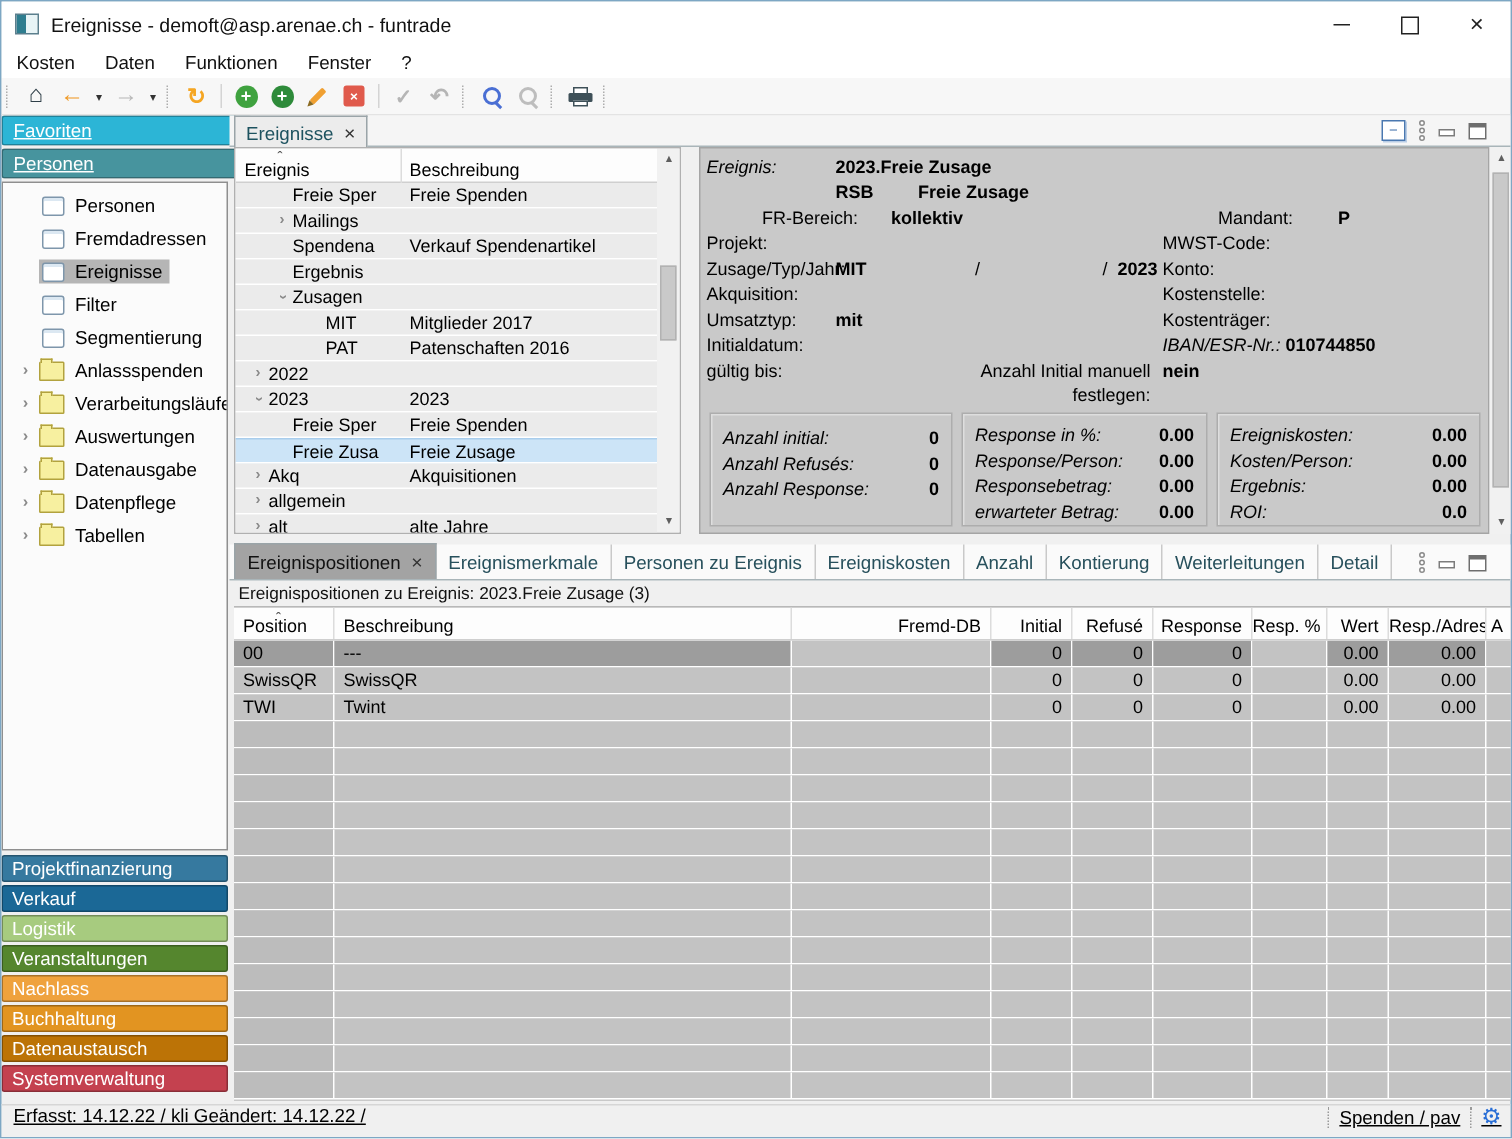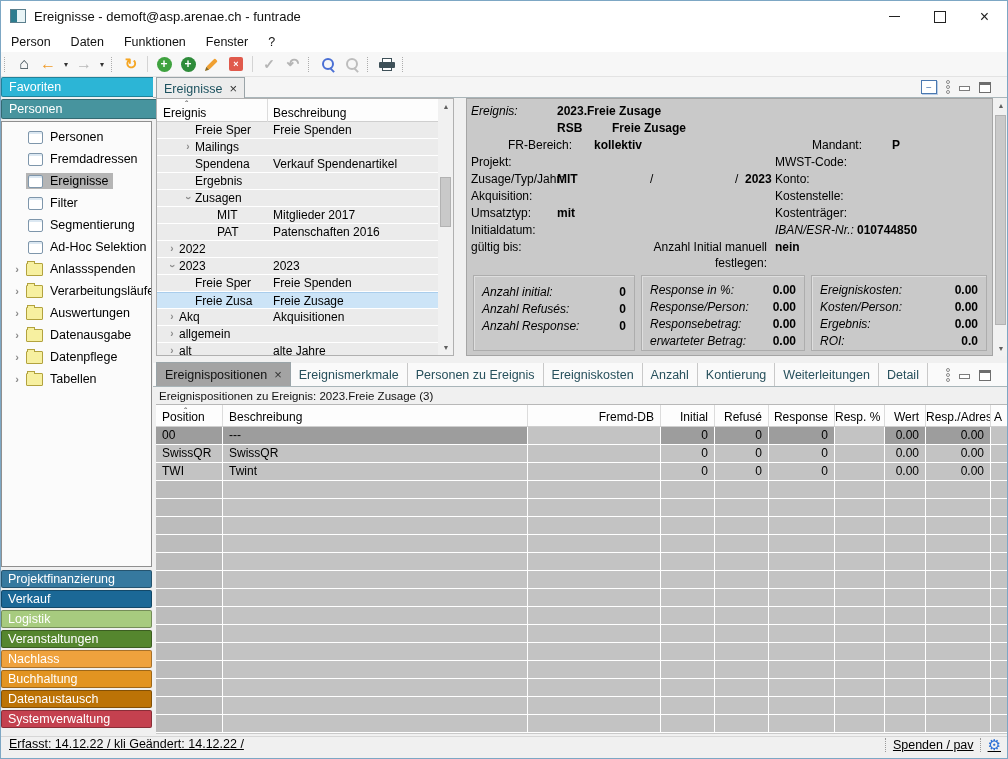--- a/index.html
+++ b/index.html
@@ -36,21 +36,21 @@
   .mag{position:relative;width:15px;height:15px;}
   .mag .lens{position:absolute;left:1px;top:1px;width:8px;height:8px;border:2px solid #4a6fd4;border-radius:50%;}
   .mag .tail{position:absolute;right:1px;bottom:1px;width:6px;height:2px;background:#4a6fd4;transform:rotate(45deg);}
   .mag.gray .lens{border-color:#bdbdbd;}
   .mag.gray .tail{background:#bdbdbd;}
   .printer{position:relative;width:16px;height:13px;}
   .printer .pbody{position:absolute;left:0;right:0;top:4px;height:6px;background:#3e5058;border-radius:1px;}
   .printer .ppaper{position:absolute;left:3px;top:0;width:8px;height:3px;border:1px solid #3e5058;background:#fff;}
   .printer .pout{position:absolute;left:3px;bottom:0;width:8px;height:2px;border:1px solid #3e5058;background:#fff;}
   
-  .sidehdr{position:absolute;left:0;width:167px;height:20px;color:#fff;font-size:12.5px;line-height:19px;padding-left:7px;box-sizing:border-box;border:1px solid rgba(0,0,0,.28);border-radius:2px;}
+  .sidehdr{position:absolute;left:0;width:167px;height:20px;color:#fff;font-size:12.5px;line-height:19px;padding-left:7px;box-sizing:border-box;border:1px solid rgba(0,0,0,.28);border-radius:2px;text-decoration:underline;}
   .treepanel{position:absolute;left:0;top:120px;width:151px;height:446px;background:#fbfbfb;border:1px solid #8f8f8f;box-sizing:border-box;overflow:hidden;}
   .navitem{height:22px;display:flex;align-items:center;font-size:12.5px;white-space:nowrap;}
   .navitem .chev{width:14px;text-align:center;color:#8a8a8a;font-weight:bold;font-size:11px;flex:none;}
   .winicon{width:15px;height:13px;background:#fff;border:1px solid #7e96ab;border-radius:2px;box-sizing:border-box;margin-right:7px;flex:none;box-shadow:inset 0 2px 0 #dce8f2;}
   .foldicon{width:15px;height:11px;background:#f7f0a0;border:1px solid #b2a23e;border-radius:1px;position:relative;margin-right:7px;flex:none;}
   .foldicon::before{content:"";position:absolute;left:0;top:-3px;width:6px;height:2px;background:#f7f0a0;border:1px solid #b2a23e;border-bottom:none;}
   .navwrap{display:flex;align-items:center;padding:1px 5px 1px 2px;}
   .navitem.selected .navwrap{background:#b5b5b5;}
   .navitem.win{padding-left:24px;}
   .navitem.fold{padding-left:8px;}
@@ -141,21 +141,21 @@
     <span class="winctl" style="right:90px;">
         <span class="ctl-min-bar"></span>
       </span>
     <span class="winctl" style="right:45px;">
         <span class="ctl-max-box"></span>
       </span>
     <span class="winctl ctl-close" style="right:0;">×</span>
   </div>
 
   <div class="menubar">
-    <span class="menuitem">Person</span>
+    <span class="menuitem">Kosten</span>
     <span class="menuitem">Daten</span>
     <span class="menuitem">Funktionen</span>
     <span class="menuitem">Fenster</span>
     <span class="menuitem">?</span>
   </div>
 
   <div class="toolbar">
     <span class="grip"></span>
     <span class="tbi ic-home">⌂</span>
     <span class="tbi ic-back">←</span>
@@ -232,26 +232,20 @@
           <span class="winicon"></span>
           <span>Filter</span>
         </span>
       </div>
     <div class="navitem win">
         <span class="navwrap">
           <span class="winicon"></span>
           <span>Segmentierung</span>
         </span>
       </div>
-    <div class="navitem win">
-        <span class="navwrap">
-          <span class="winicon"></span>
-          <span>Ad-Hoc Selektion</span>
-        </span>
-      </div>
     <div class="navitem fold">
         <span class="chev">›</span>
         <span class="navwrap">
           <span class="foldicon"></span>
           <span>Anlassspenden</span>
         </span>
       </div>
     <div class="navitem fold">
         <span class="chev">›</span>
         <span class="navwrap">

